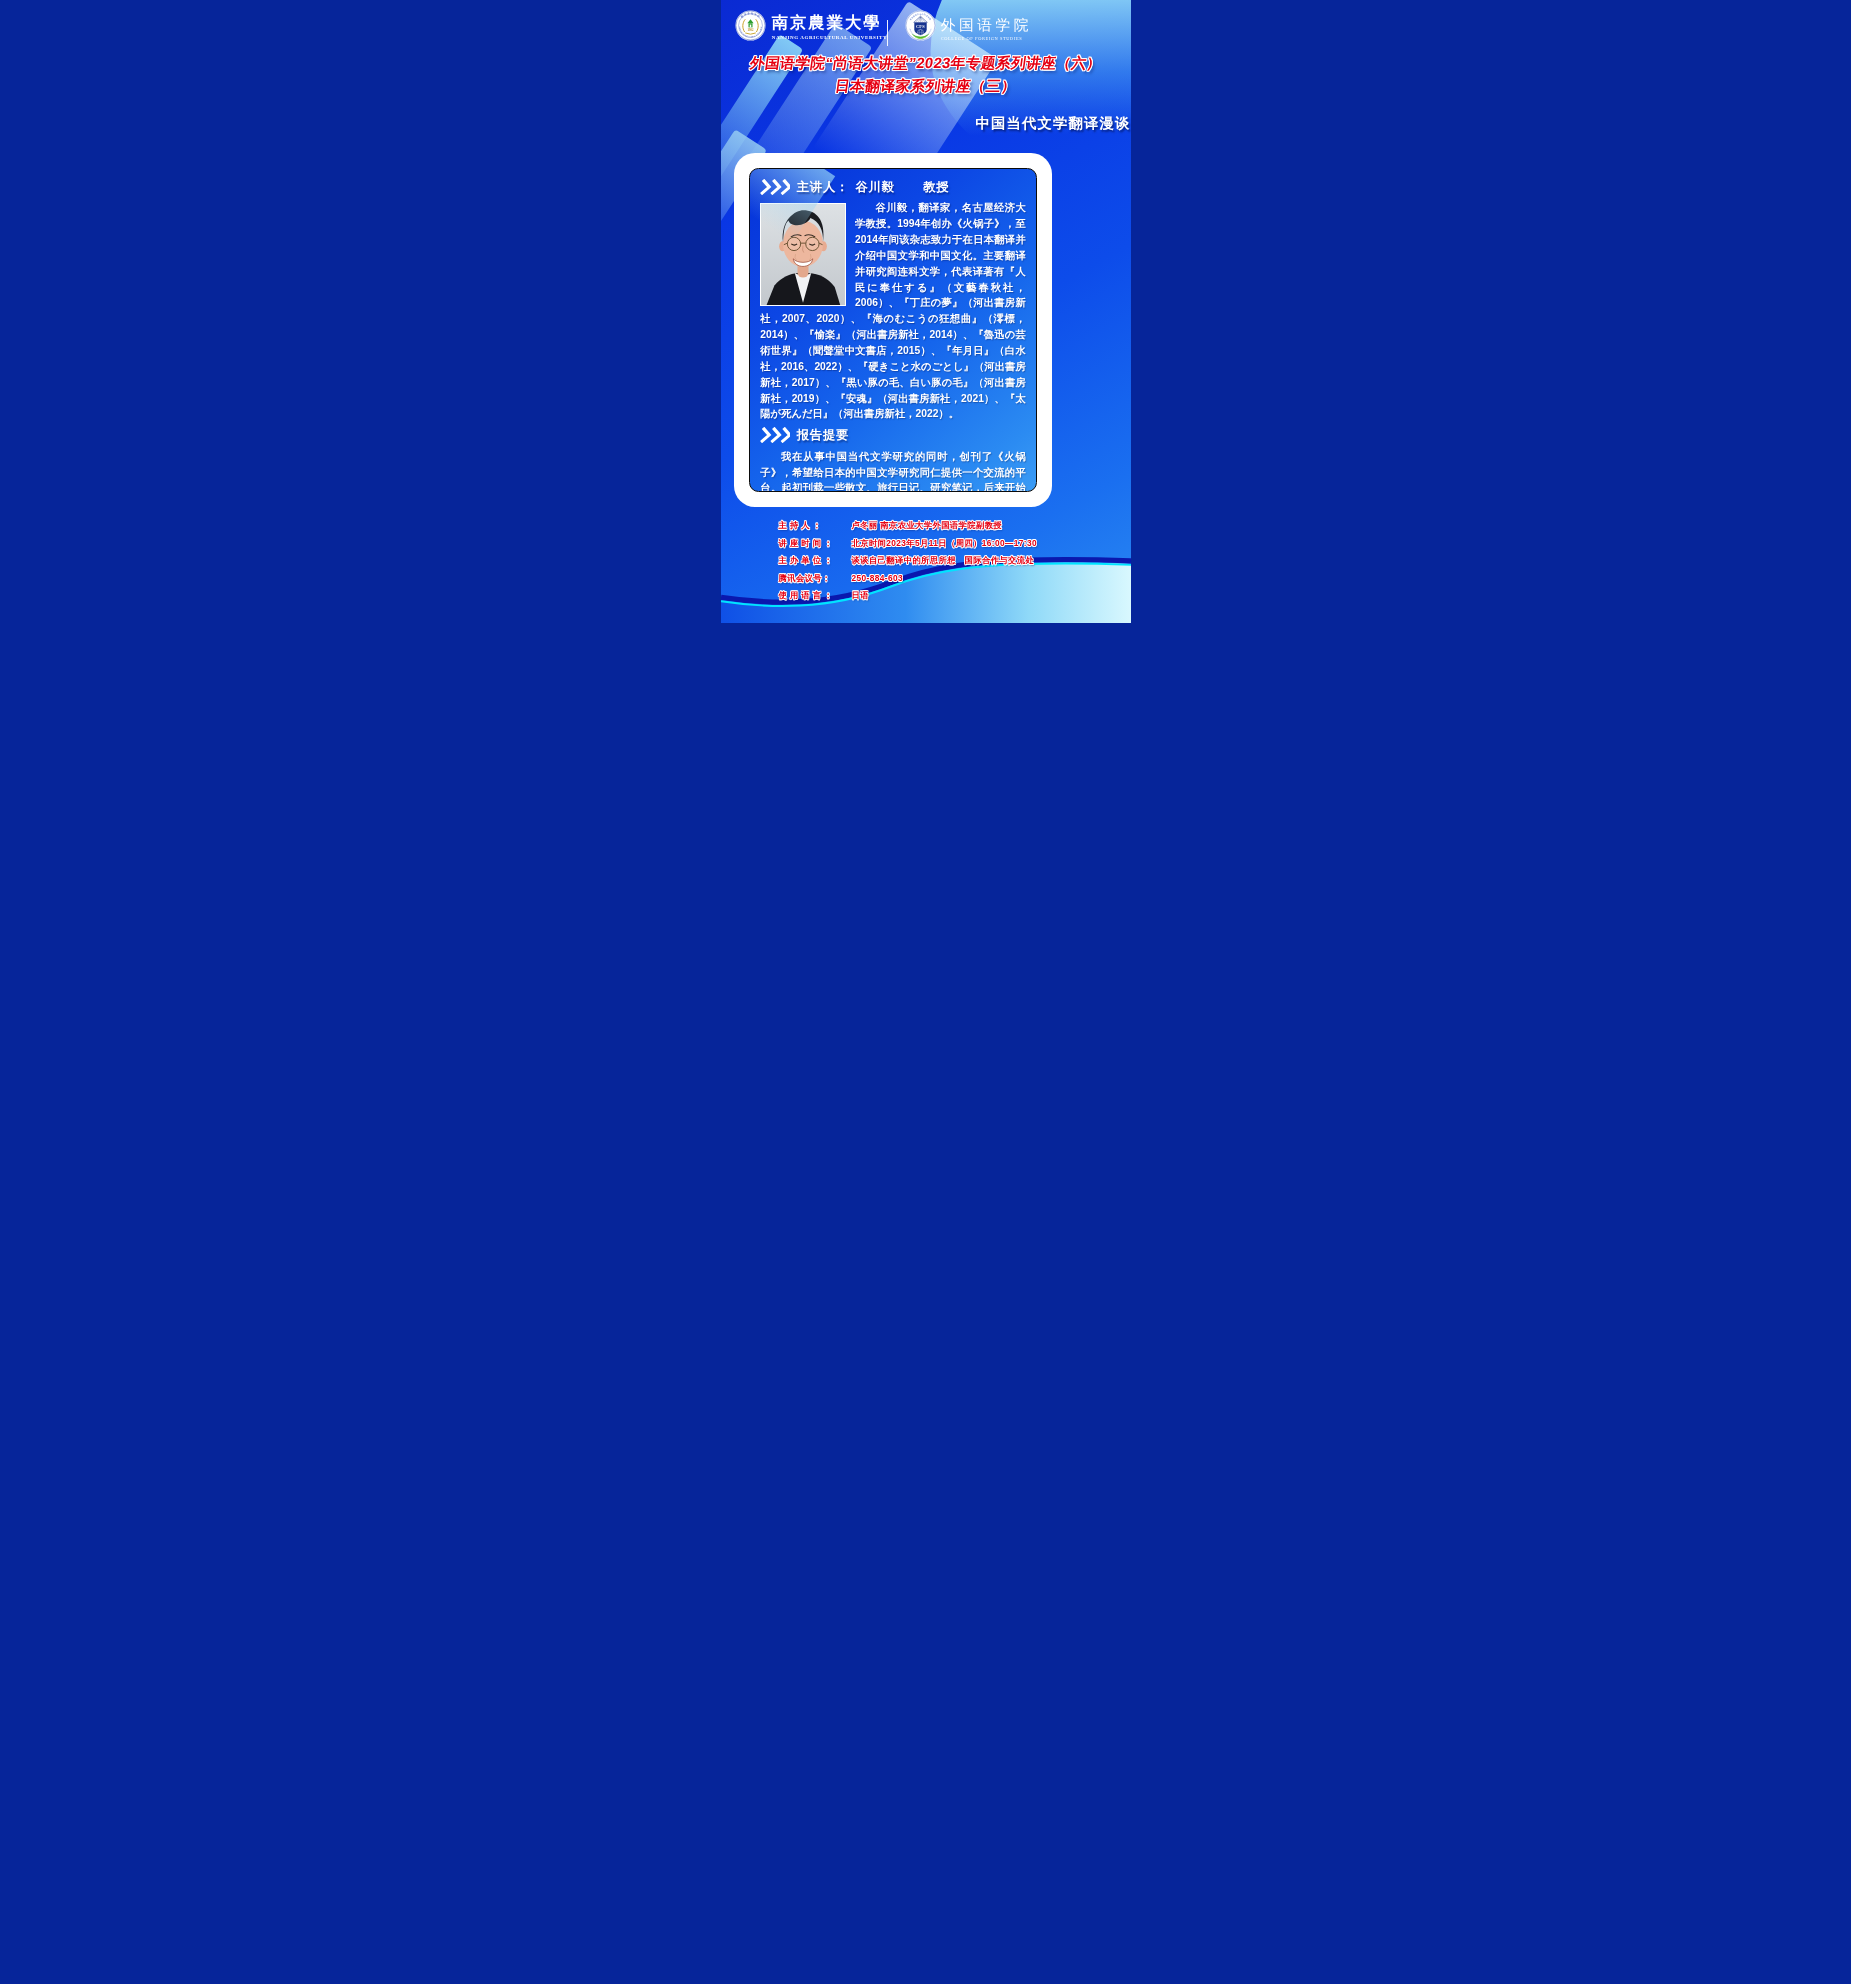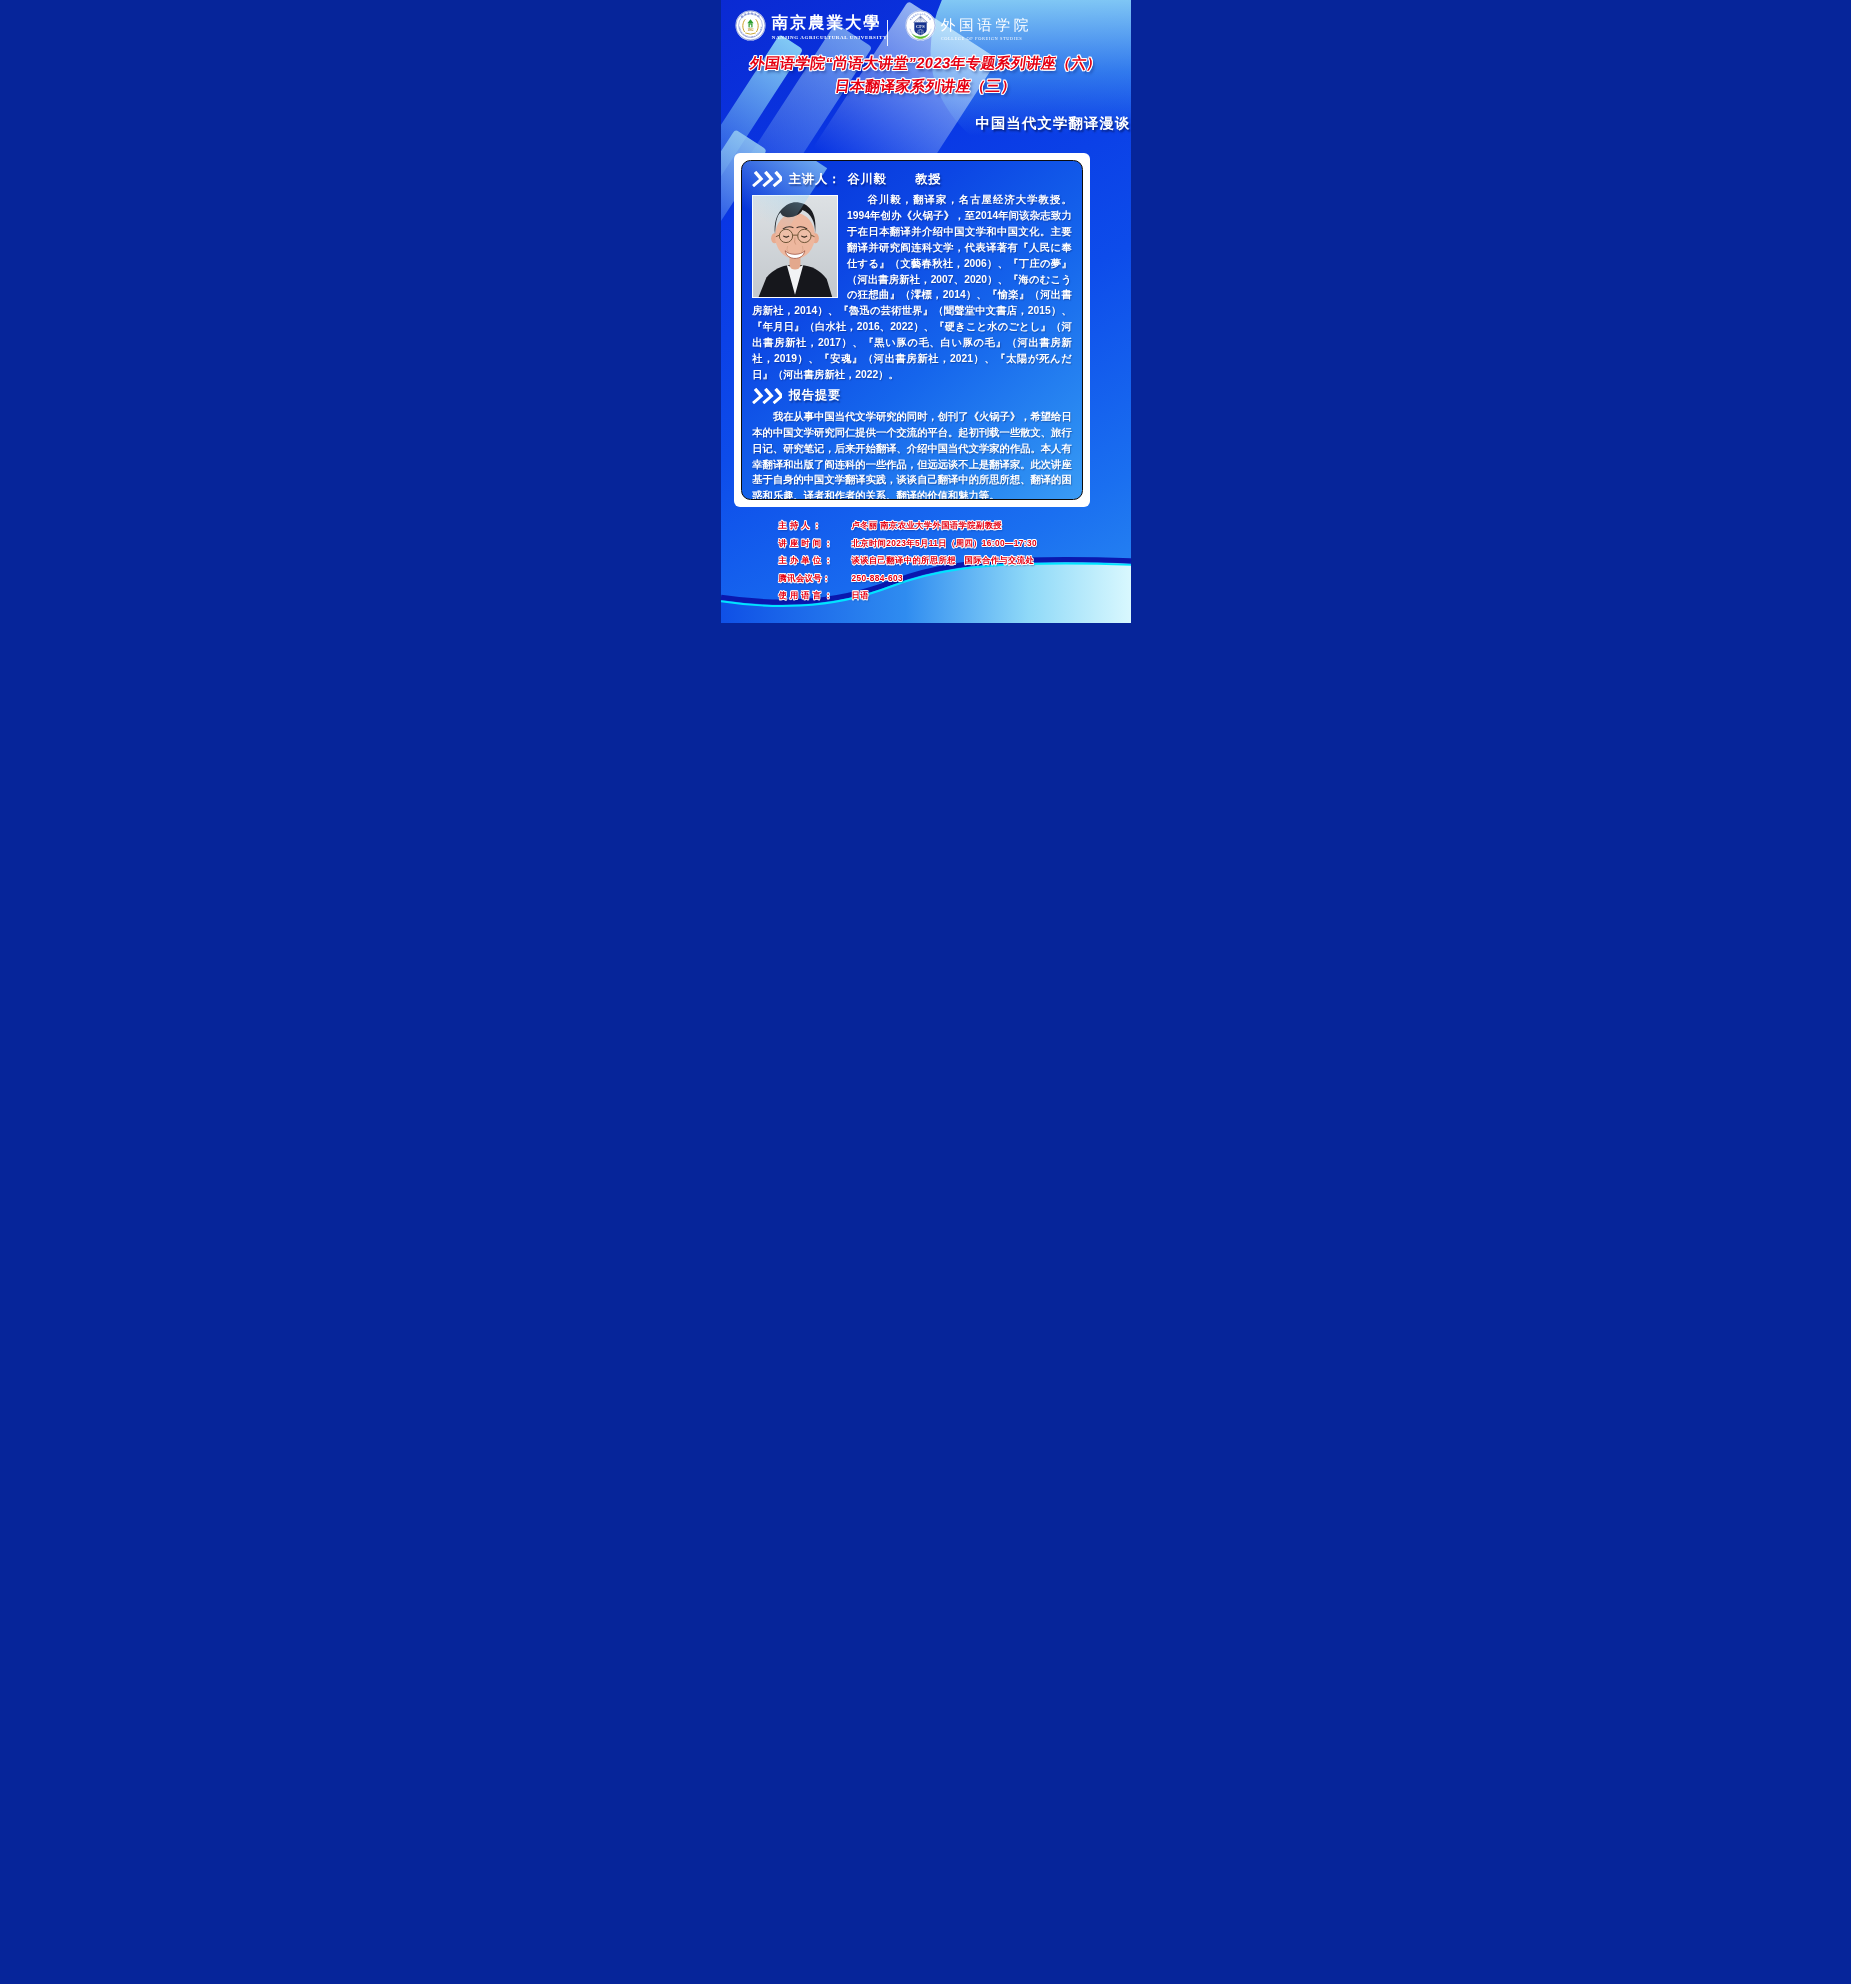--- a/index.html
+++ b/index.html
@@ -33,22 +33,22 @@
   .title-block{position:absolute;top:54px;left:0;width:100%;text-align:center;z-index:2;}
   .title-line{margin-bottom:3.6px;}
   .title-line span{display:inline-block;transform:skewX(-8deg);
     font-weight:bold;font-size:14.7px;letter-spacing:0.4px;color:#e60012;line-height:1.35;
     text-shadow:-1px 0 #fff,1px 0 #fff,0 -1px #fff,0 1px #fff,
       -0.8px -0.8px #fff,0.8px -0.8px #fff,-0.8px 0.8px #fff,0.8px 0.8px #fff,2.4px 2.8px 2.8px rgba(5,20,90,.5);}
   .subtitle{position:absolute;top:114px;left:0;width:100%;text-align:right;z-index:2;
     font-weight:bold;font-size:14.3px;letter-spacing:1.2px;color:#fff;
     text-shadow:1.6px 2px 2px rgba(0,12,70,.6);}
   
-  .panel{position:absolute;left:13.5px;top:153px;width:356px;height:354px;box-sizing:border-box;
-    background:#fff;border-radius:6px;padding:7px;z-index:2;}
+  .panel{position:absolute;left:13.5px;top:153px;width:318px;height:354px;box-sizing:border-box;
+    background:#fff;border-radius:21px;padding:15px;z-index:2;}
   .panel-inner{position:relative;overflow:hidden;height:100%;box-sizing:border-box;
     border:1.6px solid #0b0b0b;border-radius:9.5px;padding:8px 10.3px 0;
     background:linear-gradient(140deg,#0531d8 0%,#0c46e4 30%,#1565ec 58%,#2b8bf2 88%,#3b9cf5 100%);}
   .panel-inner::before{content:"";position:absolute;left:-20px;top:-24px;width:91px;height:79px;
     transform:rotate(33deg);background:linear-gradient(180deg,rgba(150,212,246,.7),rgba(150,212,246,0));}
   .sec-head{position:relative;display:flex;align-items:center;gap:6.4px;margin:1.6px 0 4.8px;color:#fff;
     font-family:"DejaVu Serif",serif;font-weight:bold;font-size:12.3px;letter-spacing:0.8px;
     text-shadow:1.2px 1.6px 1.6px rgba(0,10,60,.4);}
   .sec-head.abstract-head{clear:both;padding-top:3.2px;}
   .chev{width:30px;height:16px;flex:0 0 auto;}

